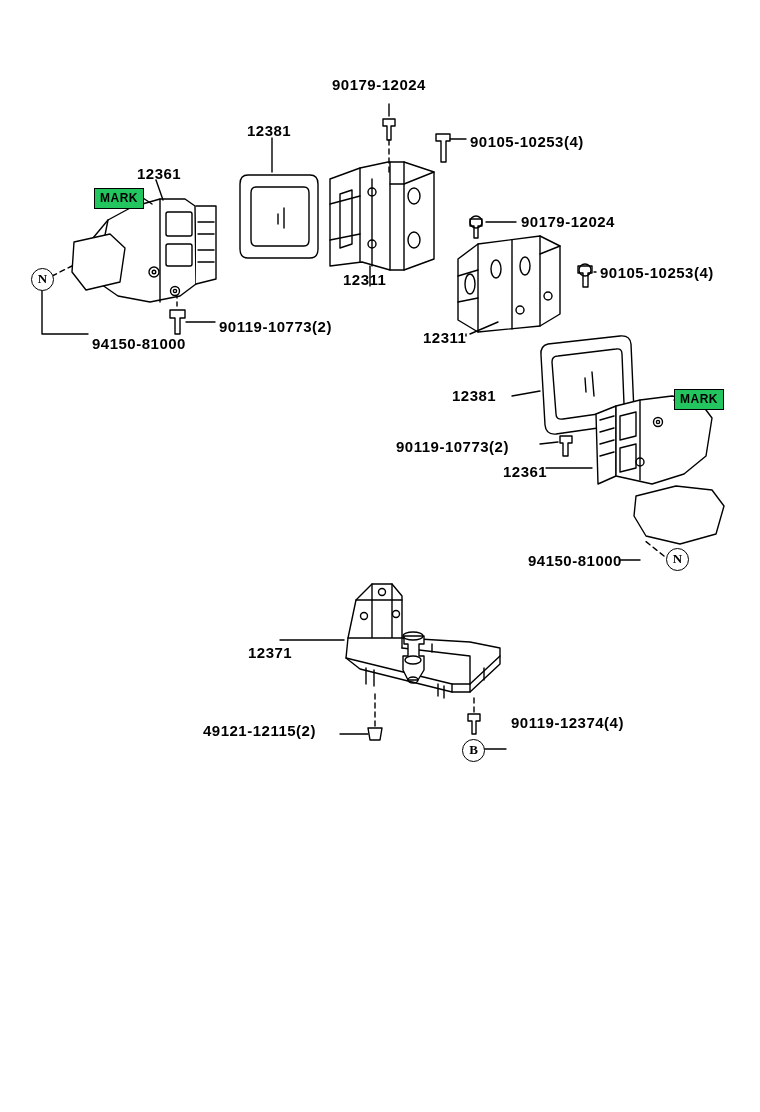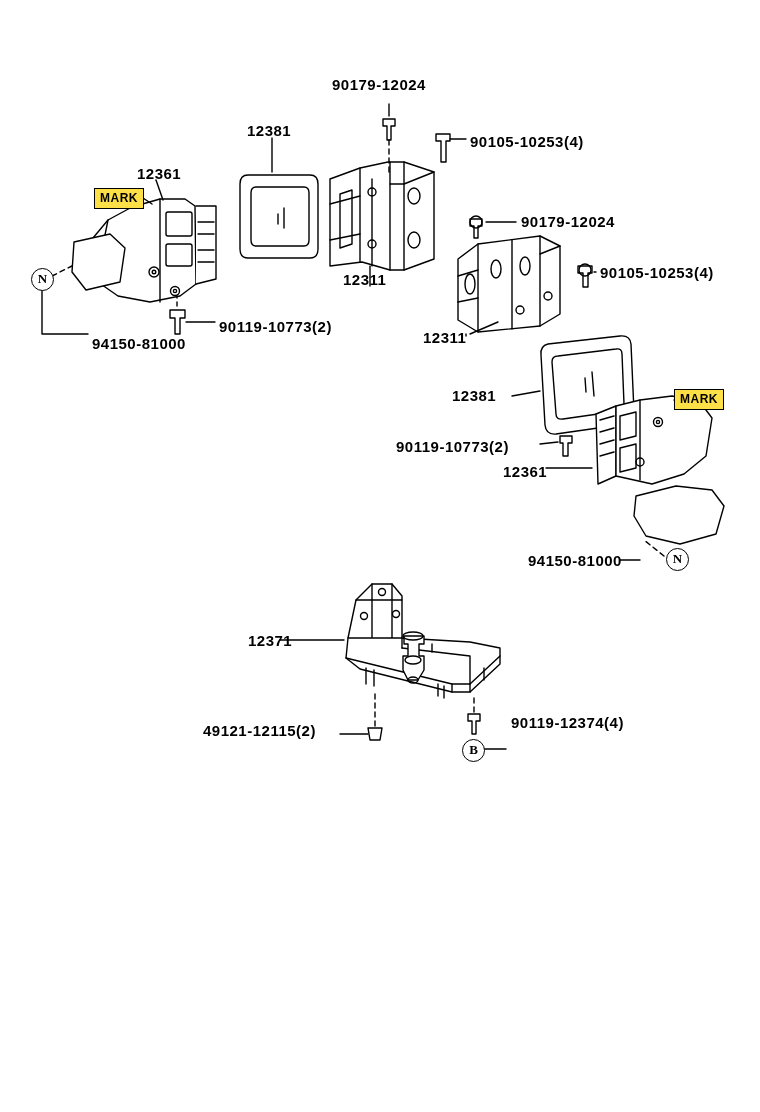--- a/index.html
+++ b/index.html
@@ -27,21 +27,21 @@
     font-family: "Liberation Sans", sans-serif;
     font-size: 15px;
     font-weight: bold;
     letter-spacing: 0.5px;
     white-space: nowrap;
     color: #000;
   }
   .mark-box {
     position: absolute;
     border: 1.5px solid #000;
-    background: #fde047;
+    background: #22c55e;
     font-family: "Liberation Sans", sans-serif;
     font-size: 12px;
     font-weight: bold;
     letter-spacing: 0.5px;
     padding: 2px 5px 3px 5px;
     white-space: nowrap;
   }
   .circ {
     position: absolute;
     width: 21px;
@@ -260,21 +260,21 @@
   <div class="label" style="left:521px; top:169px;">90179-12024</div>
   <div class="label" style="left:343px; top:227px;">12311</div>
   <div class="label" style="left:600px; top:220px;">90105-10253(4)</div>
   <div class="label" style="left:219px; top:274px;">90119-10773(2)</div>
   <div class="label" style="left:423px; top:285px;">12311</div>
   <div class="label" style="left:92px;  top:291px;">94150-81000</div>
   <div class="label" style="left:452px; top:343px;">12381</div>
   <div class="label" style="left:396px; top:394px;">90119-10773(2)</div>
   <div class="label" style="left:503px; top:419px;">12361</div>
   <div class="label" style="left:528px; top:508px;">94150-81000</div>
-  <div class="label" style="left:248px; top:588px;">12371</div>
+  <div class="label" style="left:248px; top:600px;">12371</div>
   <div class="label" style="left:203px; top:678px;">49121-12115(2)</div>
   <div class="label" style="left:511px; top:670px;">90119-12374(4)</div>
 
   <div class="mark-box" style="left:94px;  top:144px;">MARK</div>
   <div class="mark-box" style="left:674px; top:345px;">MARK</div>
 
   <div class="circ" style="left:31px;  top:224px;">N</div>
   <div class="circ" style="left:666px; top:504px;">N</div>
   <div class="circ" style="left:462px; top:695px;">B</div>
 

